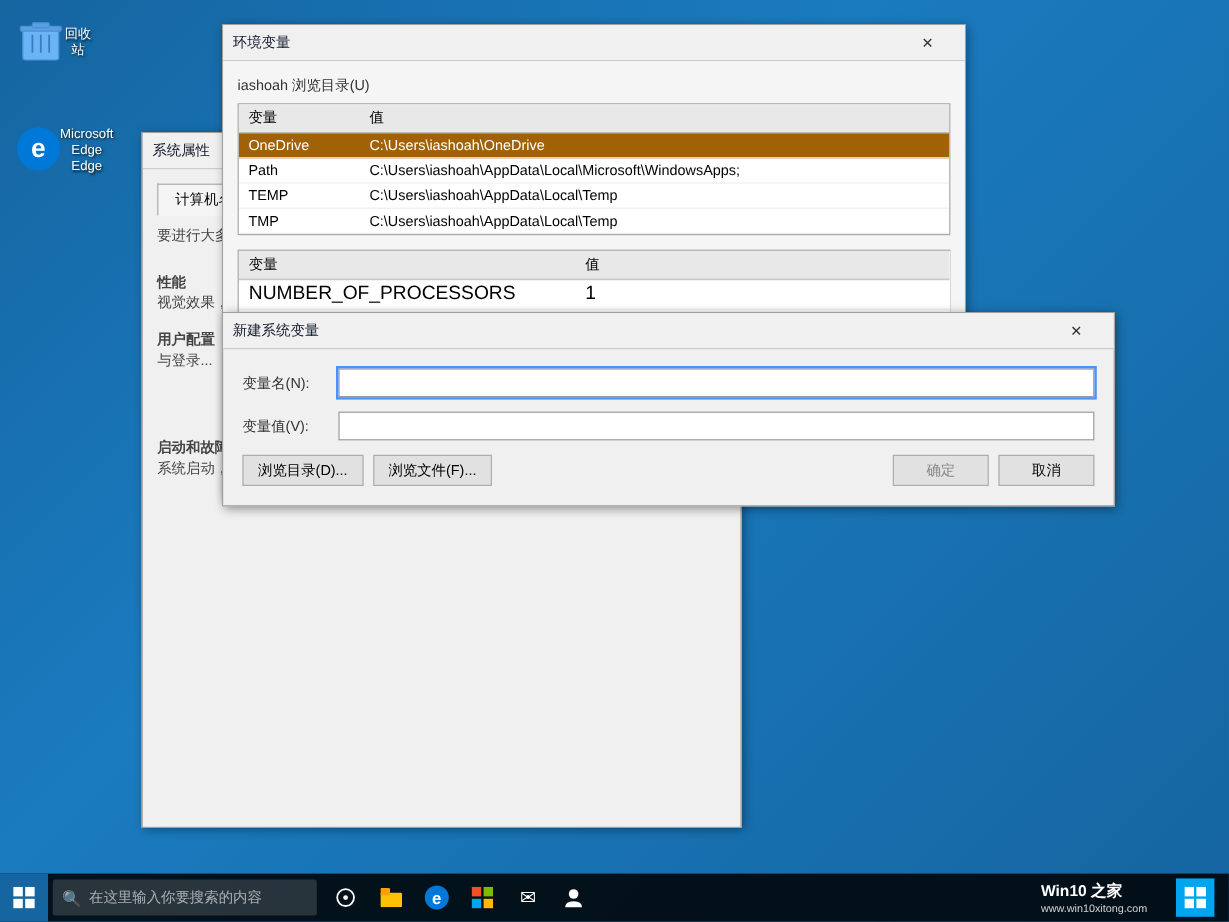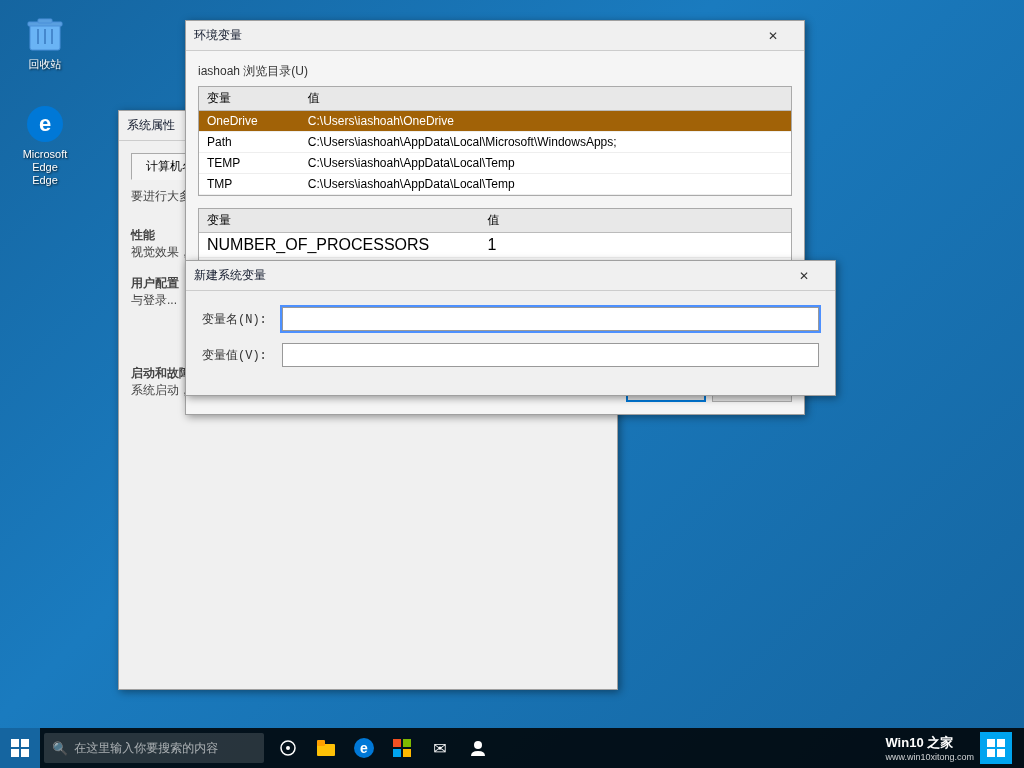--- a/index.html
+++ b/index.html
@@ -18,21 +18,21 @@
       width: 100%;
       height: 100%;
       background: linear-gradient(135deg, #1565a0 0%, #1a7bbf 40%, #1565a0 100%);
       position: relative;
     }
 
     
     .desktop-icon {
       position: absolute;
       display: flex;
-      flex-direction: column;
+      flex-direction: row;
       align-items: center;
       width: 70px;
       cursor: pointer;
       padding: 4px;
     }
     .desktop-icon .icon-img {
       width: 40px;
       height: 40px;
       display: flex;
       align-items: center;
@@ -257,38 +257,37 @@
     .sys-tab.active {
       background: #f5f5f5;
       border-bottom: 1px solid #f5f5f5;
       margin-bottom: -1px;
     }
 
     
     .new-var-dialog {
       top: 260px;
       left: 185px;
-      width: 651px;
+      width: 744px;
       z-index: 50;
       background: #f0f0f0;
     }
     .new-var-content {
       padding: 16px;
     }
     .form-row {
       display: flex;
       align-items: center;
       margin-bottom: 12px;
     }
     .form-label {
       width: 80px;
       font-size: 12px;
       color: #333;
       flex-shrink: 0;
-      font-family: Liberation Mono, monospace;
     }
     .form-input {
       flex: 1;
       height: 24px;
       border: 1px solid #999;
       padding: 0 4px;
       font-size: 12px;
       font-family: inherit;
       background: white;
       outline: 2px solid #4d90fe;
@@ -509,20 +508,26 @@
     </div>
     <div class="new-var-content">
       <div class="form-row">
         <label class="form-label">变量名(N):</label>
         <input type="text" class="form-input" value="" style="">
       </div>
       <div class="form-row">
         <label class="form-label">变量值(V):</label>
         <input type="text" class="form-input unfocused" value="" style="">
       </div>
+      <div class="new-var-buttons">
+        <button class="win-dialog-btn">浏览目录(D)...</button>
+        <button class="win-dialog-btn">浏览文件(F)...</button>
+        <button class="win-dialog-btn" style="margin-left:auto;" disabled="">确定</button>
+        <button class="win-dialog-btn">取消</button>
+      </div>
     </div>
   </div>
 
   <div class="taskbar">
     <div class="taskbar-start">
       <svg viewBox="0 0 18 18" fill="white">
         <rect x="0" y="0" width="8" height="8"></rect>
         <rect x="10" y="0" width="8" height="8"></rect>
         <rect x="0" y="10" width="8" height="8"></rect>
         <rect x="10" y="10" width="8" height="8"></rect>
@@ -558,21 +563,21 @@
       </div>
       <div class="taskbar-icon-btn">✉</div>
       <div class="taskbar-icon-btn">
         <svg width="18" height="18" viewBox="0 0 18 18" fill="white">
           <circle cx="9" cy="6" r="4"></circle>
           <path d="M2 17 Q2 12 9 12 Q16 12 16 17" fill="white"></path>
         </svg>
       </div>
     </div>
     <div class="taskbar-right">
-      <div style="margin-right:2px;">
+      <div style="margin-right:20px;">
         <div style="color:white; font-size:13px; font-weight:bold;">Win10 之家</div>
         <div style="color:rgba(255,255,255,0.8); font-size:9px;">www.win10xitong.com</div>
       </div>
       <div class="win10-logo">
         <svg viewBox="0 0 18 18" fill="white" width="18" height="18">
           <rect x="0" y="0" width="8" height="8"></rect>
           <rect x="10" y="0" width="8" height="8"></rect>
           <rect x="0" y="10" width="8" height="8"></rect>
           <rect x="10" y="10" width="8" height="8"></rect>
         </svg>

